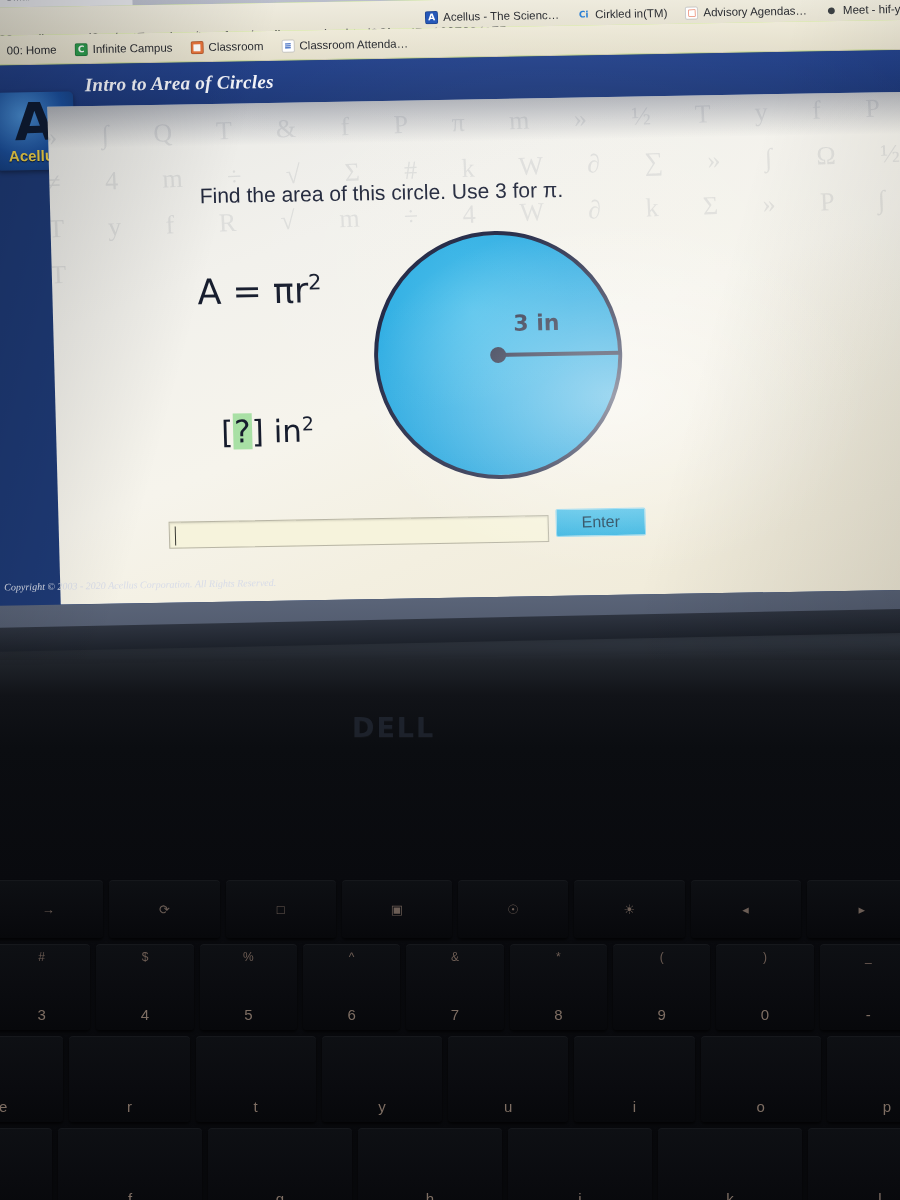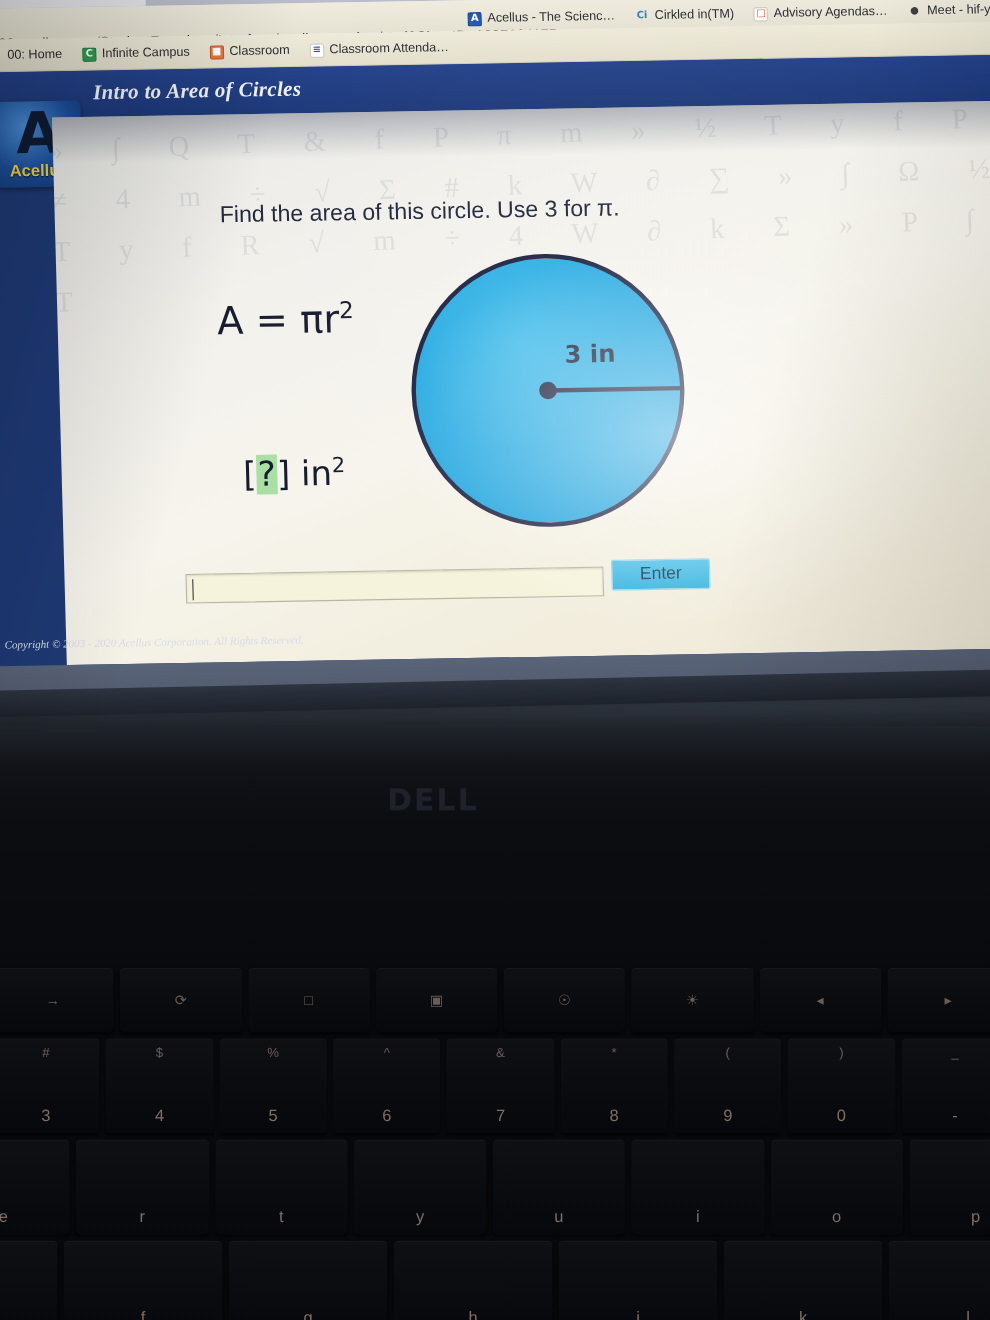--- a/index.html
+++ b/index.html
@@ -1,21 +1,21 @@
 <!DOCTYPE html>
 <html><head>
 <meta charset="utf-8">
 <title>Acellus - Intro to Area of Circles</title>
 <style>
   * { margin:0; padding:0; box-sizing:border-box; }
   html,body{ width:900px; height:1200px; overflow:hidden; background:#05070a;
              font-family:"Liberation Sans", sans-serif; }
 
   #shot{ position:relative; width:900px; height:1200px; overflow:hidden;
-         background:#e5e5e5; }
+         background:#bef264; }
 
   
   .laptop-body{ position:absolute; left:0; top:620px; width:900px; height:580px;
       background:
         linear-gradient(180deg,#3e4652 0%,#353c47 3%,#20242b 7%,#111318 13%,
                         #0b0d11 22%,#090a0e 45%,#08090c 100%);
   }
   .dell-logo{ position:absolute; left:352px; top:712px; width:160px; height:34px;
       color:#2b3240; font-size:27px; letter-spacing:2px; font-weight:bold;
       font-family:"DejaVu Sans", sans-serif; opacity:.55;

